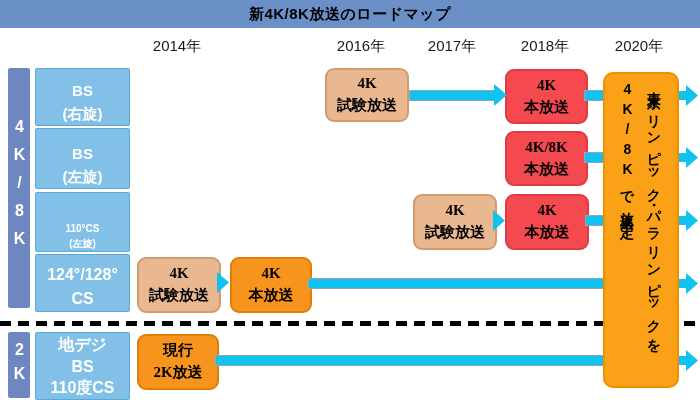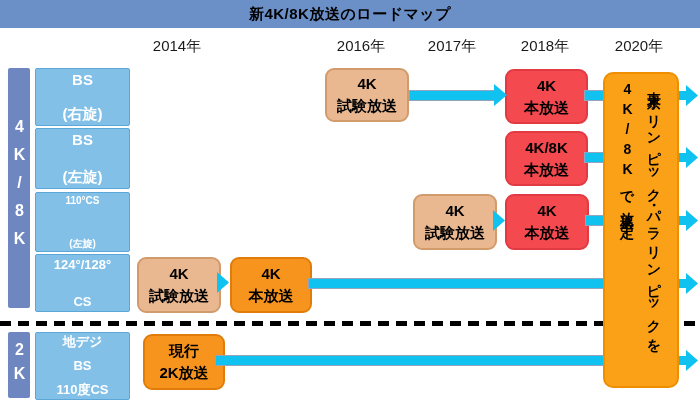--- a/index.html
+++ b/index.html
@@ -25,35 +25,35 @@
   }
   .band span{
     writing-mode:vertical-rl;text-orientation:upright;
     color:#fff;font-weight:bold;font-size:16px;letter-spacing:11px;line-height:22px;
   }
   .band.lower span{letter-spacing:7px;}
   
   .chan{
     position:absolute;left:35px;width:93px;background:var(--channel-blue);
     border:1px solid var(--channel-border);border-radius:2px;
-    display:flex;flex-direction:column;align-items:center;justify-content:space-between;
+    display:flex;flex-direction:column;align-items:center;justify-content:flex-end;
     color:#fff;font-weight:bold;text-align:center;line-height:1.5;
   }
-  .fs15{font-size:15px;} .fs14{font-size:10px;} .fs13{font-size:13px;}
+  .fs15{font-size:15px;} .fs14{font-size:10px;} .fs13{font-size:16px;}
   
   .divider{
     position:absolute;left:0;top:321px;width:700px;height:5px;
     background:repeating-linear-gradient(90deg,#000 0 11px,transparent 11px 18px);
     z-index:1;
   }
   
   .ev{
     position:absolute;border-radius:9px;display:flex;flex-direction:column;
     align-items:center;justify-content:center;color:#000;font-weight:bold;
-    font-size:15px;line-height:1.45;text-align:center;z-index:2;
+    font-size:15px;line-height:1.45;text-align:center;z-index:2;font-family:Liberation Serif, serif;
   }
   .ev.tan{background:var(--trial-tan);border:2px solid var(--trial-border);}
   .ev.orange{background:var(--main-orange);border:2px solid var(--orange-border);}
   .ev.red{background:var(--main-red);border:2px solid var(--red-border);}
   
   .fline{
     position:absolute;height:9px;background:var(--arrow-cyan);
     border:1px solid var(--line-border);z-index:2;
   }
   .fhead{
@@ -143,21 +143,21 @@
     <span>本放送</span>
   </div>
   <div class="ev tan" style="left:137px;top:257px;width:80px;height:52px">
     <span>4K</span>
     <span>試験放送</span>
   </div>
   <div class="ev orange" style="left:230px;top:257px;width:78px;height:52px">
     <span>4K</span>
     <span>本放送</span>
   </div>
-  <div class="ev orange" style="left:143px;top:334px;width:78px;height:52px">
+  <div class="ev orange" style="left:137px;top:334px;width:78px;height:52px">
     <span>現行</span>
     <span>2K放送</span>
   </div>
 
   <div class="fline" style="left:409px;top:90px;width:86px"></div>
   <div class="fhead" style="left:494px;top:84px"></div>
 
   <div class="fline" style="left:584px;top:90px;width:22px"></div>
 
   <div class="fline" style="left:584px;top:152px;width:22px"></div>

